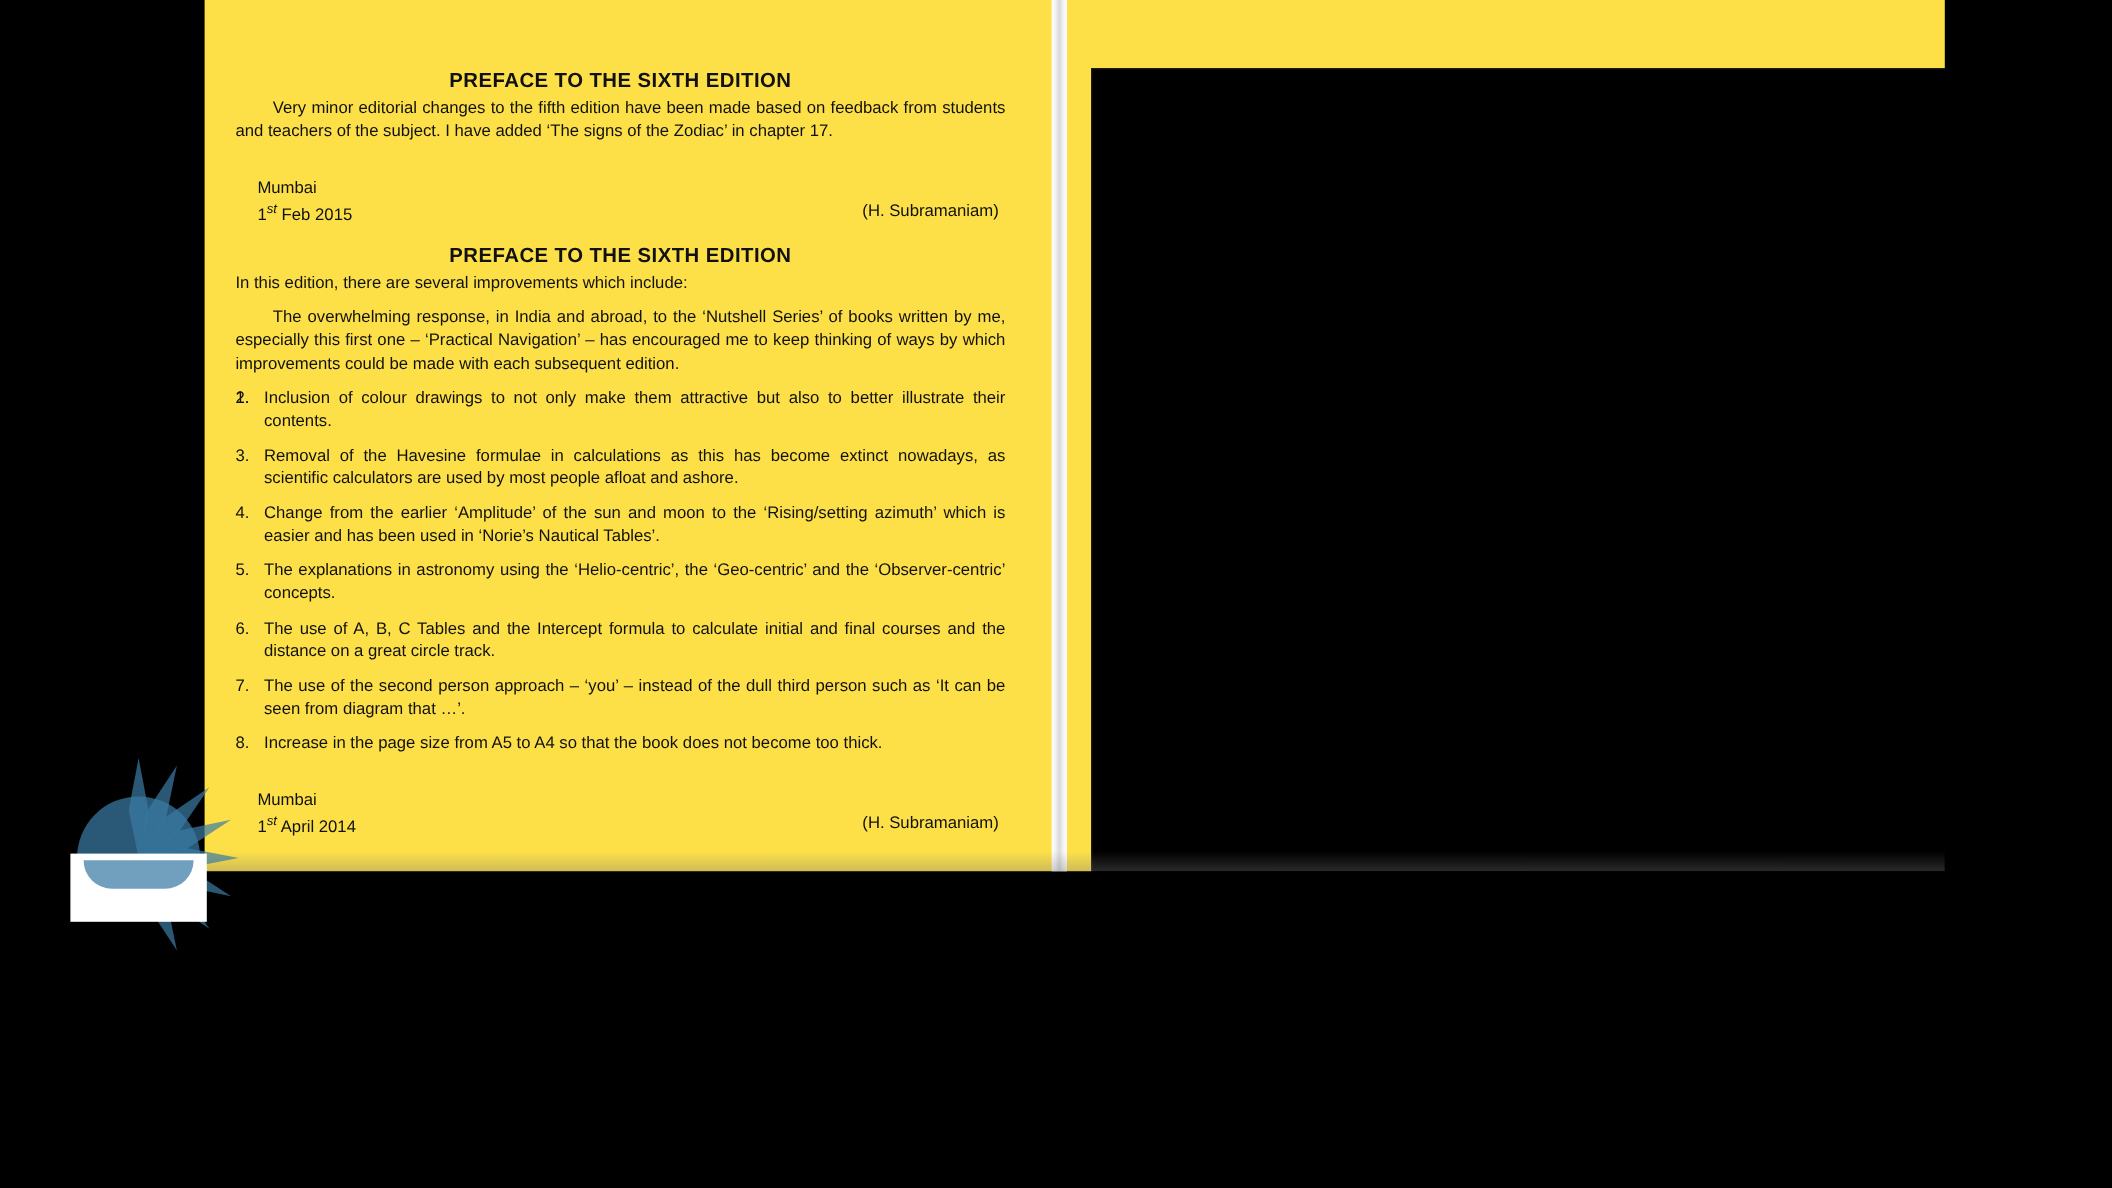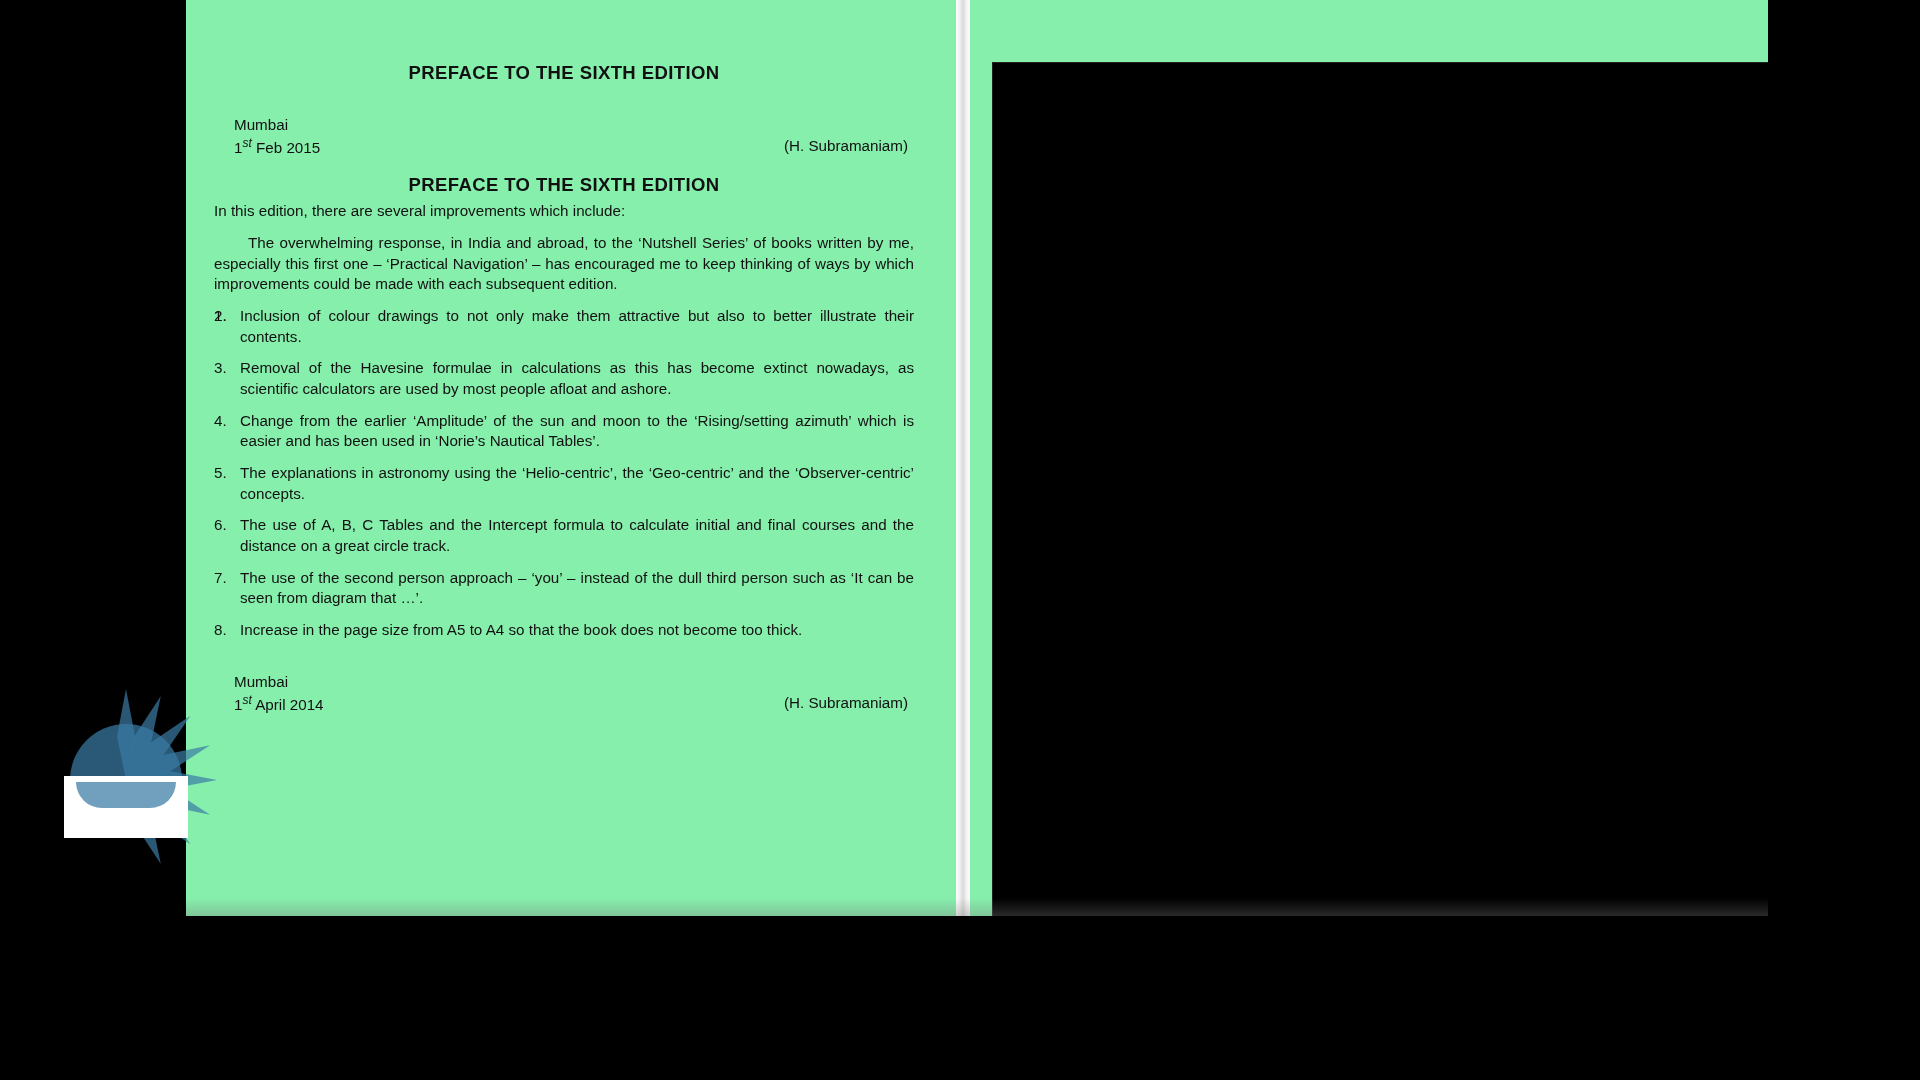--- a/index.html
+++ b/index.html
@@ -18,22 +18,22 @@
     left: 0; top: 0;
     width: 1920px;
     height: 1080px;
     background: #000;
   }
   .scan {
     position: absolute;
     left: 186px;
     top: 0px;
     width: 1582px;
-    height: 916px;
-    background: #86efac;
+    height: 792px;
+    background: #fde047;
     overflow: hidden;
   }
   .scan-fold {
     position: absolute;
     left: 770px;
     top: 0;
     width: 14px;
     height: 1080px;
     background: linear-gradient(to right, #ffffff 0%, #f2f2f2 25%, #d9d9d9 50%, #f2f2f2 75%, #ffffff 100%);
   }
@@ -230,20 +230,21 @@
 </head>
 <body>
 
 <div class="page">
   <div class="scan">
 
     <div class="left-col">
       <div class="lc-inner">
 
         <h2 class="pref-title">PREFACE TO THE SIXTH EDITION</h2>
+        <p class="body indent">Very minor editorial changes to the fifth edition have been made based on feedback from students and teachers of the subject. I have added ‘The signs of the Zodiac’ in chapter 17.</p>
 
         <div class="place-block">
           <div>Mumbai</div>
           <div class="sig-row">
             <span>1</span><sup>st</sup><span> Feb 2015</span>
             <span class="author">(H. Subramaniam)</span>
           </div>
         </div>
 
         <div class="gap-md"></div>

